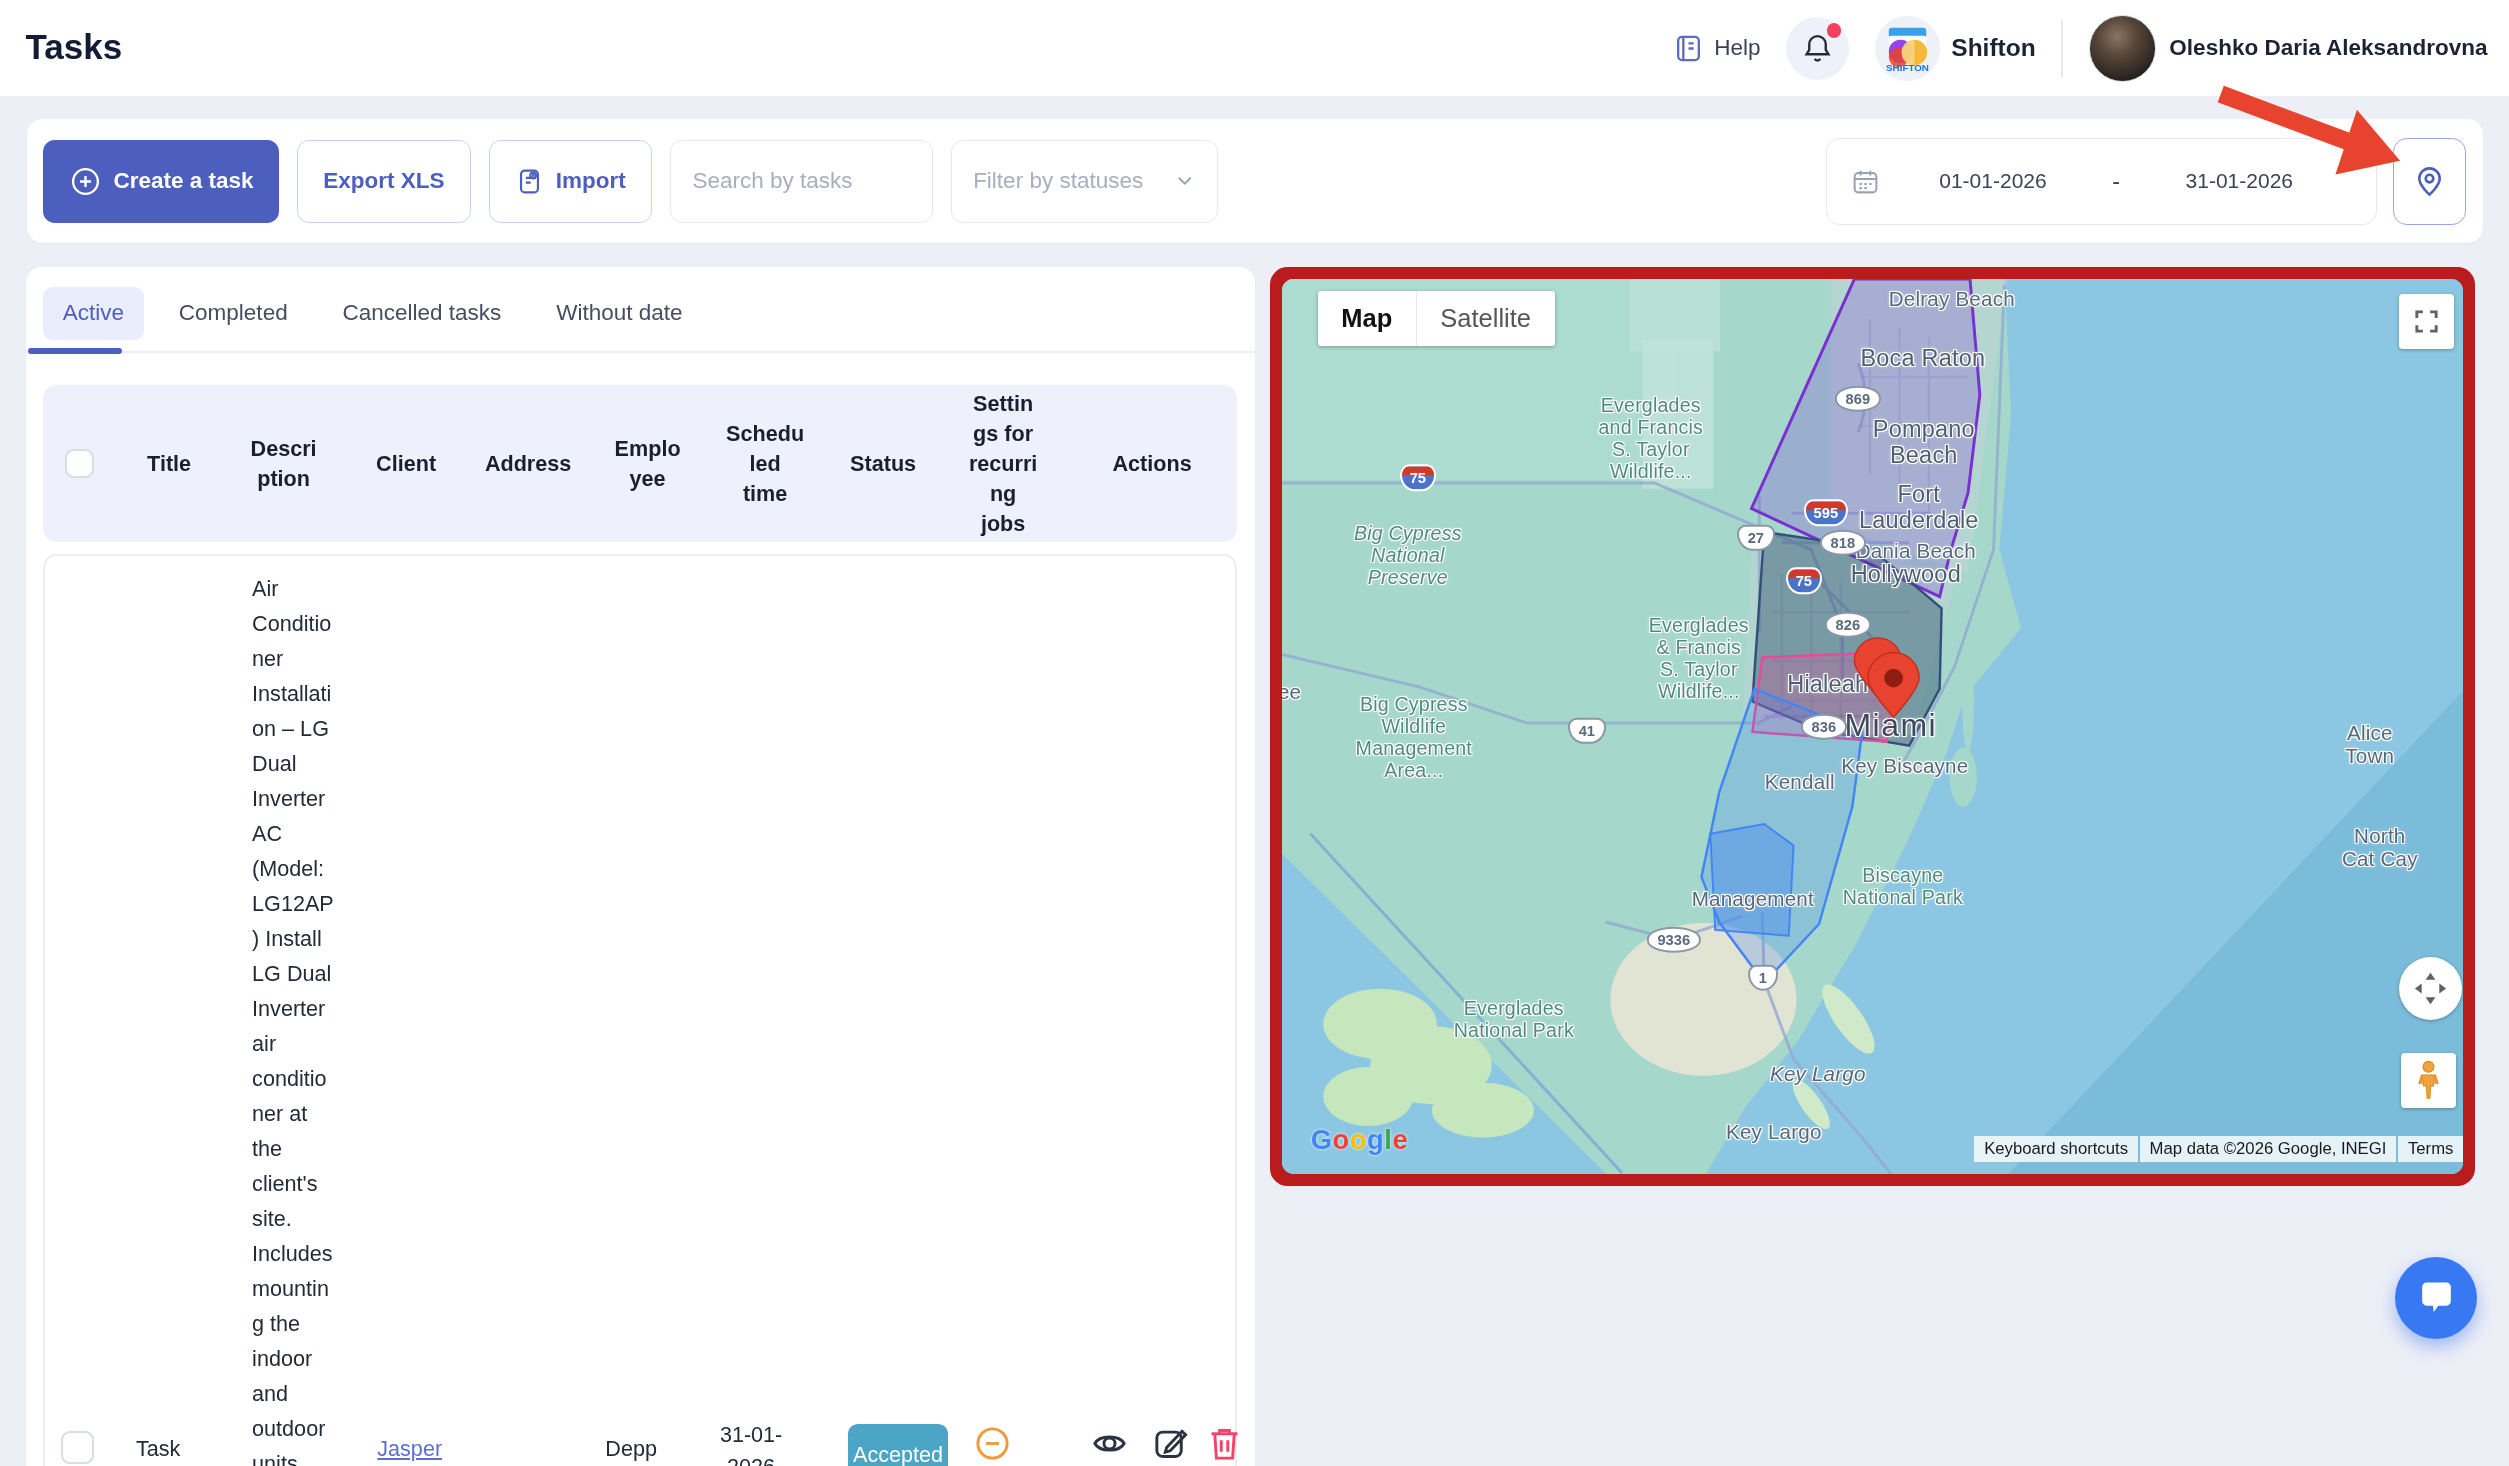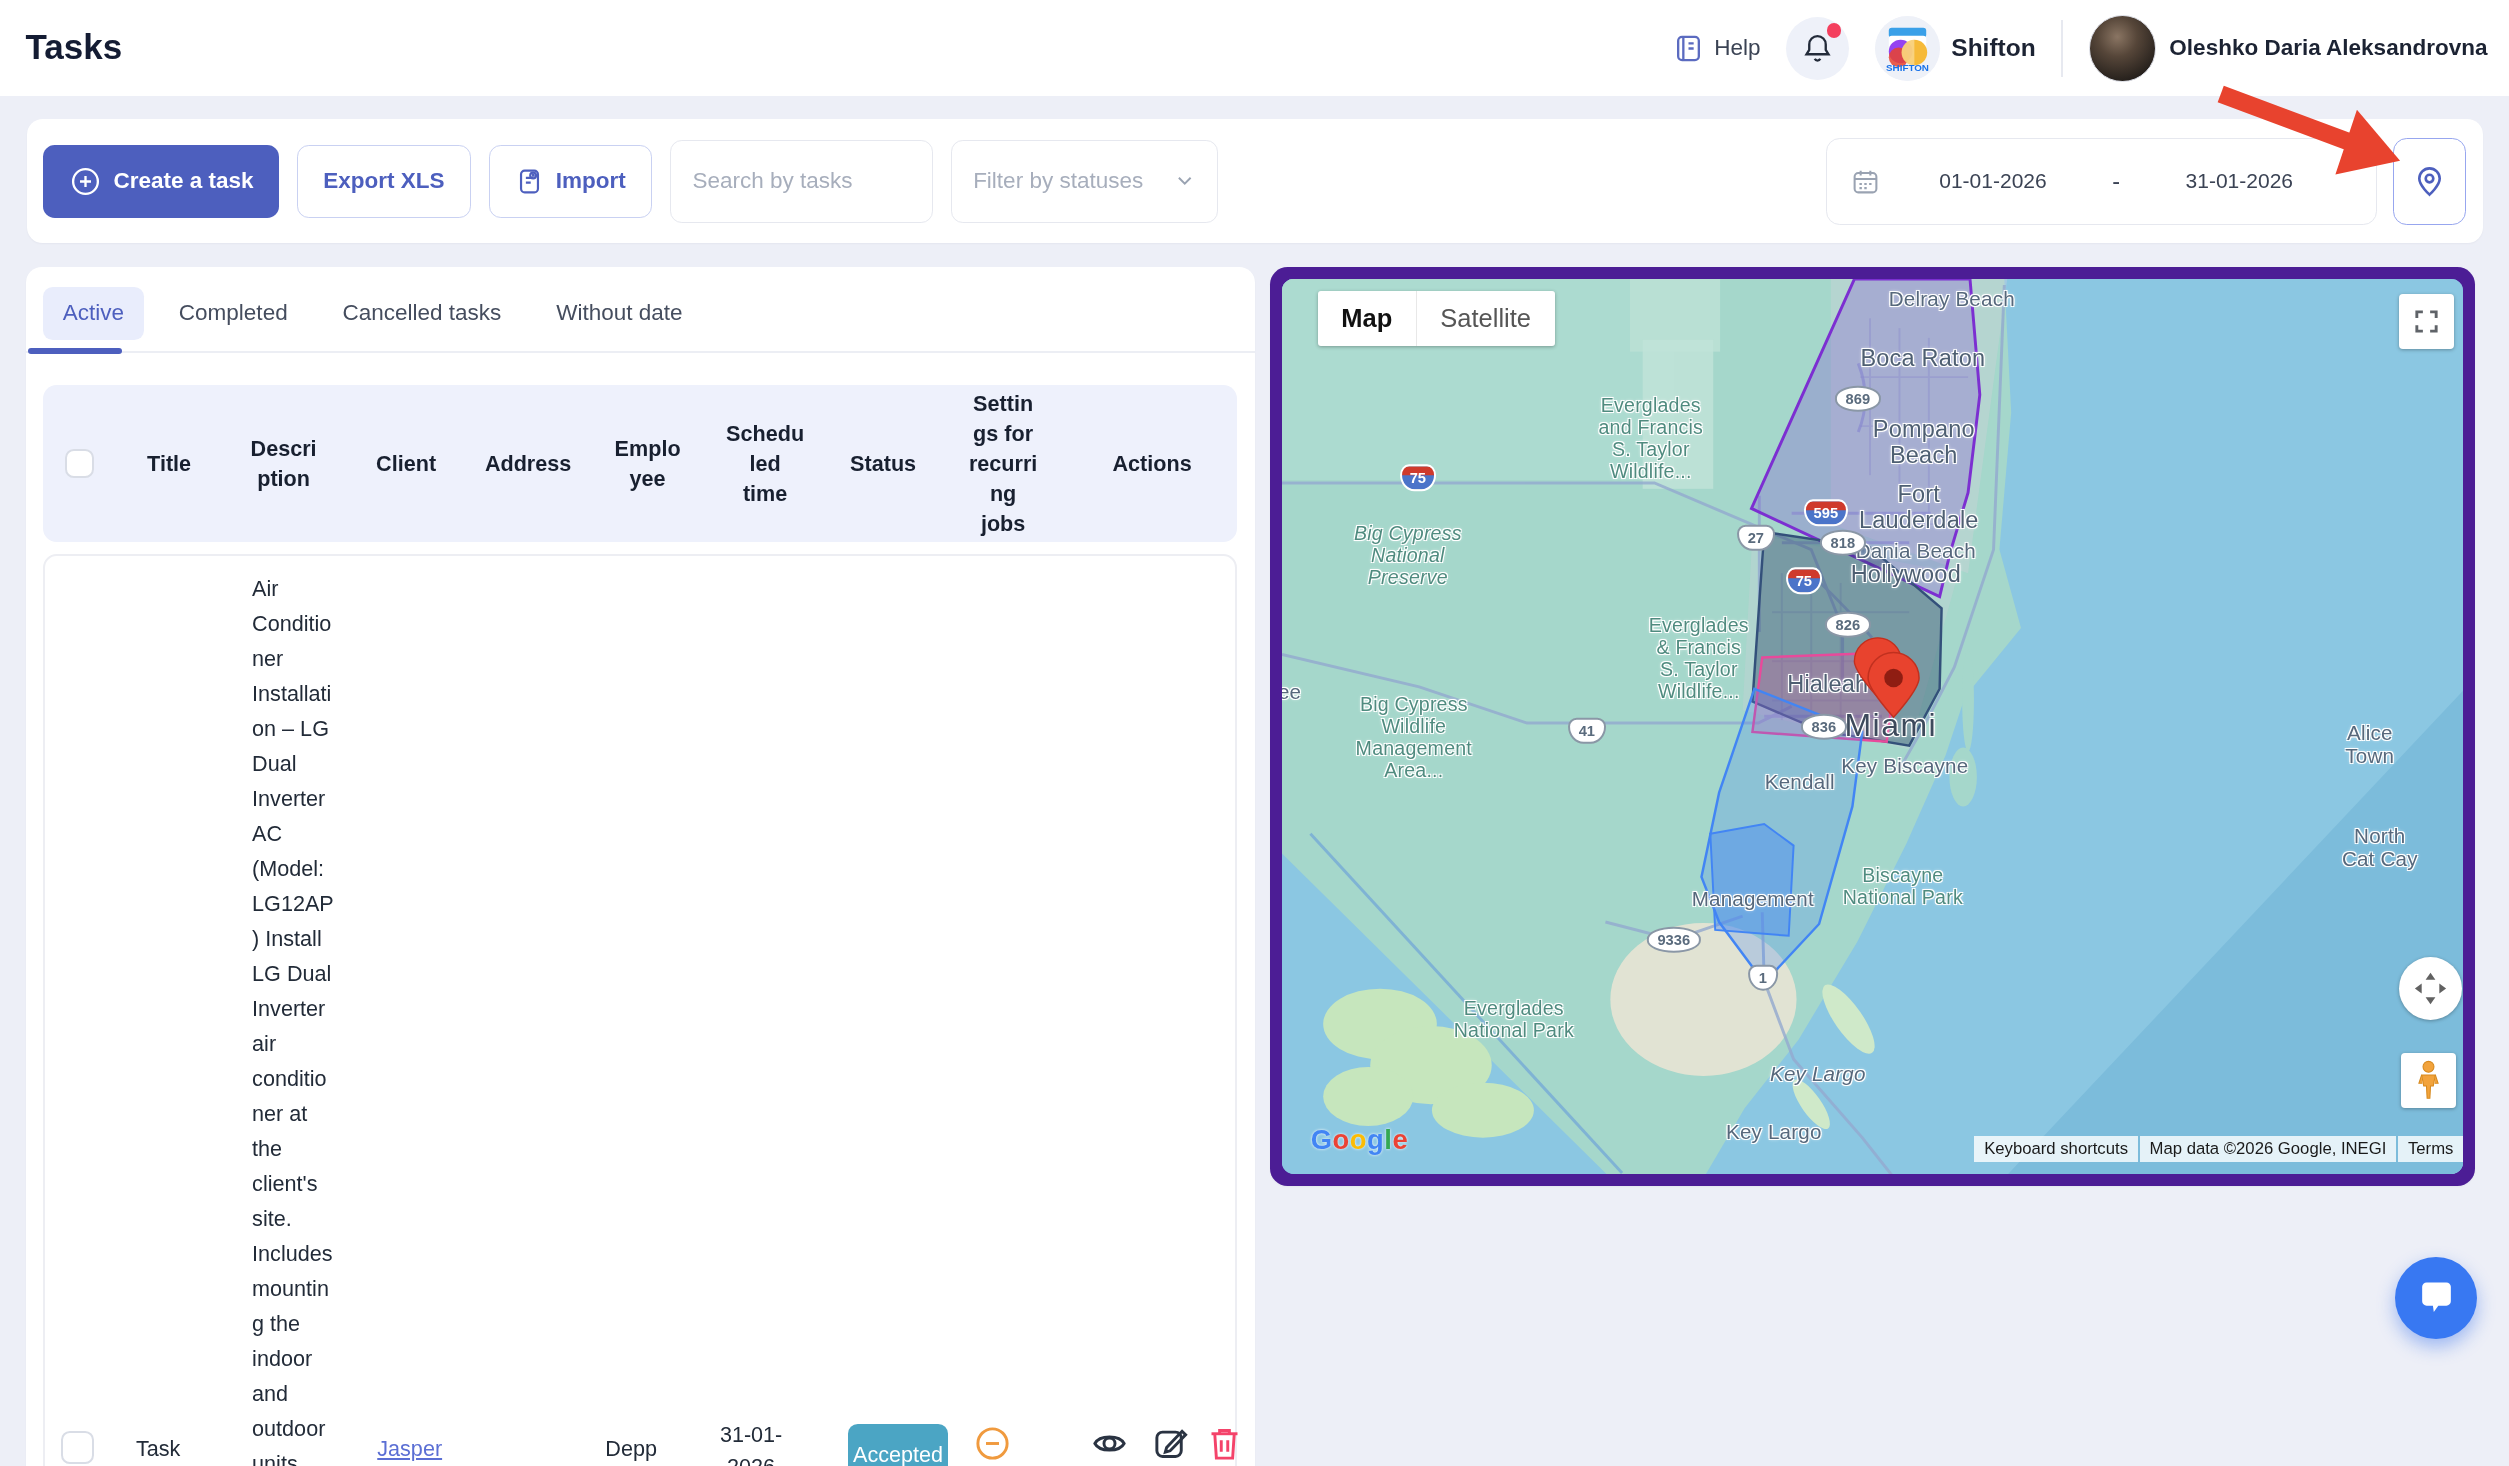--- a/index.html
+++ b/index.html
@@ -21,21 +21,21 @@
   .vdiv { width:2px; height:57px; background:#e7e9f0; }
   .user { display:flex; align-items:center; gap:13.7px; cursor:pointer; }
   .avatar { width:67px; height:67px; border-radius:50%;
     background:radial-gradient(circle at 42% 32%, #8a7563 0%, #564639 34%, #241f1b 78%); border:1px solid #d9dbe3; }
   .user-name { font-size:22.5px; font-weight:600; color:#1c2333;text-align:right; }
 
   
   .toolbar { position:absolute; left:26.5px; top:119px; width:2456px; height:124px; background:#fff;
     border-radius:15.7px; z-index:4; box-shadow:0 1px 2px rgba(16,24,40,.04); }
   .tb-left { position:absolute; left:16.7px; top:20.6px; display:flex; gap:17.6px; align-items:center; }
-  .btn { height:73px; border-radius:11.8px; font-size:22.5px; font-family:inherit; display:flex; align-items:center;
+  .btn { height:83px; border-radius:11.8px; font-size:22.5px; font-family:inherit; display:flex; align-items:center;
     gap:11.8px; cursor:pointer; }
   .btn-primary { background:var(--accent,#4d5fbe); color:#fff; border:none; padding:0 25.5px; font-weight:600; }
   .btn-outline { background:#fff; color:var(--accent,#4d5fbe); border:1.6px solid #c9d1f2; padding:0 25.5px; font-weight:600; }
   .search-input { width:263px; height:83px; border:1.6px solid #e6e8ef; border-radius:11.8px; padding:0 21.6px;
     font-size:22.5px; font-family:inherit; color:#3b4354; outline:none; }
   .search-input::placeholder { color:#a7aebc; }
   .filter-select { width:267px; height:83px; border:1.6px solid #e6e8ef; border-radius:11.8px; background:#fff;
     display:flex; align-items:center; justify-content:space-between; padding:0 19.6px 0 21.6px; cursor:pointer;
     font-size:22.5px; color:#a7aebc; }
   .tb-right { position:absolute; right:16.7px; top:18.6px; display:flex; gap:15.7px; align-items:center; }
@@ -76,21 +76,21 @@
   .cell-client { left:319px; top:880px; width:78px; text-align:right; }
   .cell-client a { color:var(--link,#5b6fd4); text-decoration:underline; cursor:pointer; }
   .cell-emp { left:547px; top:880px; width:78px; text-align:center; }
   .cell-time { left:669px; top:863px; width:74px; text-align:center; line-height:32px; }
   .badge { position:absolute; left:803px; top:868px; width:100px; height:61px; border-radius:9.8px;
     background:var(--badge,#4ba5c4); color:#fff; font-size:21.6px; display:flex; align-items:center; justify-content:center; }
   .icon-btn { position:absolute; top:868px; width:39px; height:39px; background:none; border:none; cursor:pointer;
     display:flex; align-items:center; justify-content:center; }
 
   
-  .map-panel { position:absolute; left:1270px; top:267px; width:1205px; height:919px; background:#4c1d95;
+  .map-panel { position:absolute; left:1270px; top:267px; width:1205px; height:919px; background:#b91c1c;
     border-radius:17.6px; z-index:3; box-shadow:0 1px 2px rgba(16,24,40,.04); }
   .map { position:absolute; inset:11.8px; border-radius:11.8px; overflow:hidden; background:var(--mapWater,#8bc7e2); cursor:grab; }
   .map svg.base, .map svg.markers { position:absolute; left:0; top:0; }
   .map-labels { position:absolute; inset:0; }
   .mlabel { position:absolute; transform:translate(-50%,-50%); font-size:20.6px; color:#56687c; white-space:pre-line;
     text-align:center; line-height:1.12; letter-spacing:0.2px;
     text-shadow:-1px -1px 0 #fff,1px -1px 0 #fff,-1px 1px 0 #fff,1px 1px 0 #fff,0 0 3.9px #fff; }
   .mlabel.city { font-size:23.5px; color:#4e5f72; }
   .mlabel.city-lg { font-size:32px; color:#3d4a5c; letter-spacing:1.5px; }
   .mlabel.park { color:#4f8b7f; font-size:19.6px; }

